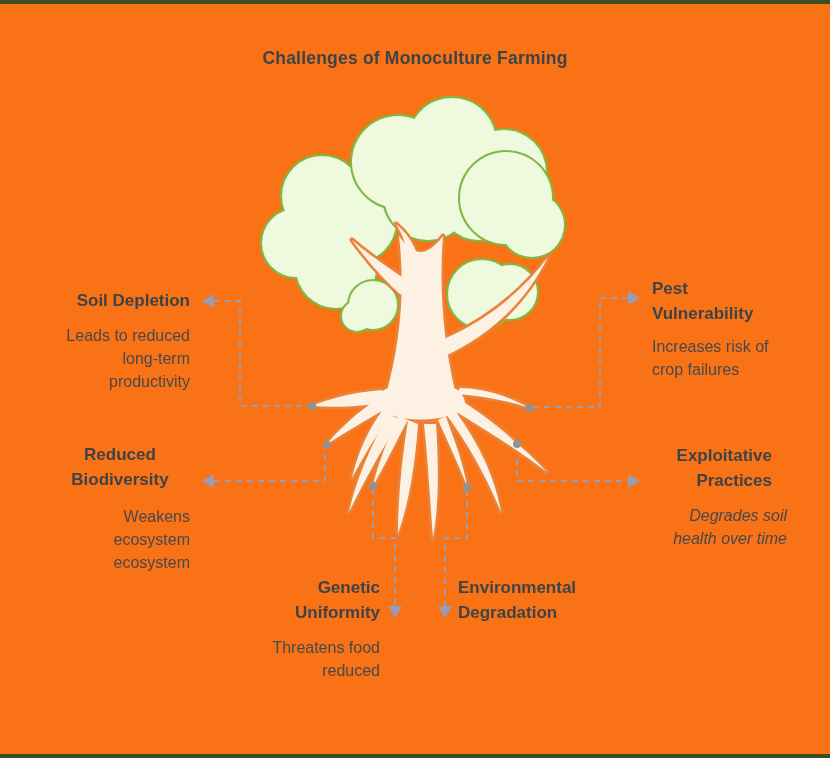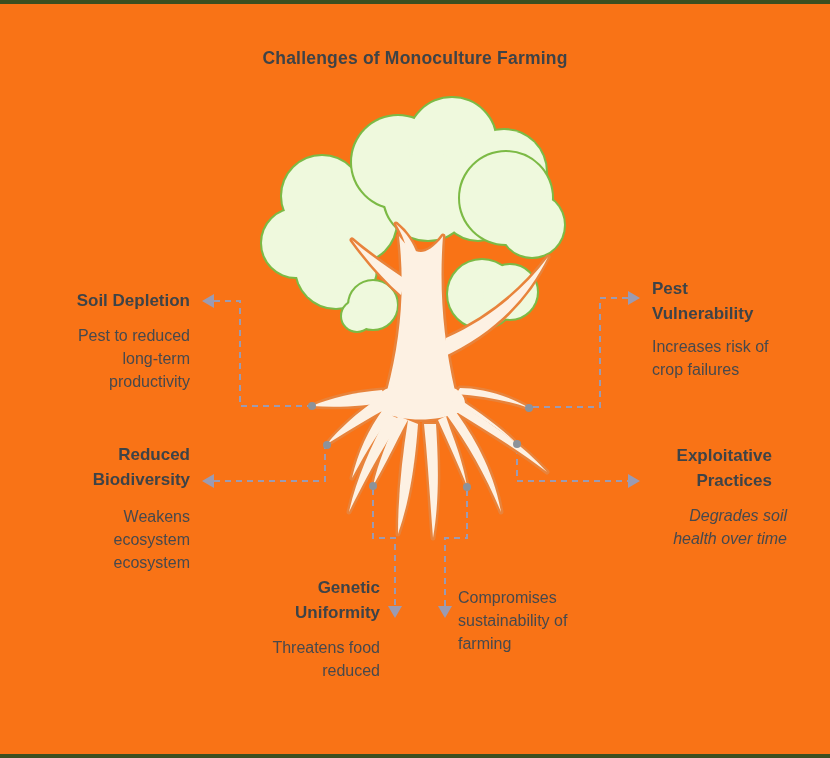--- a/index.html
+++ b/index.html
@@ -16,21 +16,21 @@
   .item .desc{font-size:16px;color:#47494d;line-height:23px;margin-top:11px;}
   .item.right-align{text-align:right;}
   .item.left-align{text-align:left;}
   
   #item-soil{left:30px;top:288px;width:160px;}
   #item-soil .desc{width:135px;margin-left:auto;}
   #item-pest{left:652px;top:276px;width:135px;}
   #item-pest .label{width:120px;}
   #item-pest .desc{width:135px;margin-top:9px;}
   #item-biodiversity{left:30px;top:442px;width:160px;}
-  #item-biodiversity .label{width:140px;margin-left:auto;}
+  #item-biodiversity .label{width:140px;margin-left:auto;text-align:center;}
   #item-biodiversity .desc{width:100px;margin-left:auto;margin-top:13px;}
   #item-exploitative{left:652px;top:443px;width:135px;text-align:right;}
   #item-exploitative .label{width:120px;}
   #item-exploitative .desc{width:135px;font-style:italic;}
   #item-genetic{left:260px;top:575px;width:120px;}
   #item-genetic .label{width:110px;margin-left:auto;}
   #item-genetic .desc{width:120px;margin-left:auto;}
   #item-environmental{left:458px;top:575px;width:140px;}
   #item-environmental .label{width:135px;}
   #item-environmental .desc{width:135px;}
@@ -145,21 +145,21 @@
       <polygon points="640,298 628,291 628,305"></polygon>
       <polygon points="202,481 214,474 214,488"></polygon>
       <polygon points="640,481 628,474 628,488"></polygon>
       <polygon points="395,618 388,606 402,606"></polygon>
       <polygon points="445,618 438,606 452,606"></polygon>
     </g>
   </svg>
 
   <div class="item right-align" id="item-soil">
     <div class="label">Soil Depletion</div>
-    <div class="desc">Pest to reduced long-term productivity</div>
+    <div class="desc">Leads to reduced long-term productivity</div>
   </div>
 
   <div class="item left-align" id="item-pest">
     <div class="label">Pest Vulnerability</div>
     <div class="desc">Increases risk of crop failures</div>
   </div>
 
   <div class="item right-align" id="item-biodiversity">
     <div class="label">Reduced Biodiversity</div>
     <div class="desc">Weakens ecosystem ecosystem</div>
@@ -169,17 +169,17 @@
     <div class="label">Exploitative Practices</div>
     <div class="desc">Degrades soil health over time</div>
   </div>
 
   <div class="item right-align" id="item-genetic">
     <div class="label">Genetic Uniformity</div>
     <div class="desc">Threatens food reduced</div>
   </div>
 
   <div class="item left-align" id="item-environmental">
-    <div class="desc">Compromises sustainability of farming</div>
+    <div class="label">Environmental Degradation</div>
   </div>
 
   <div class="edge-strip bottom"></div>
 </div>
 
 </body></html>

